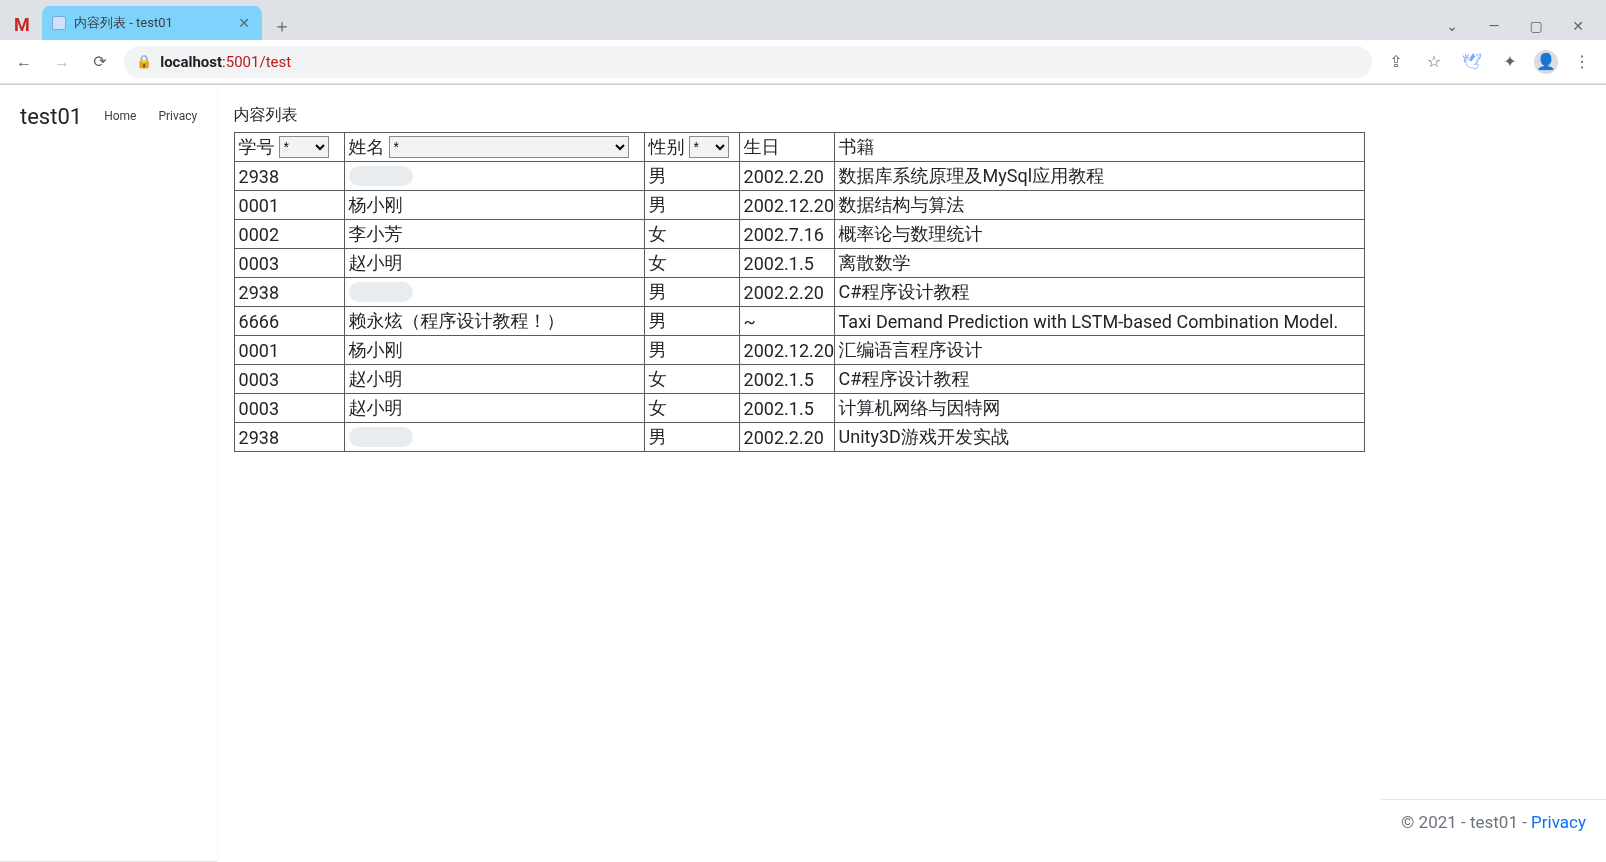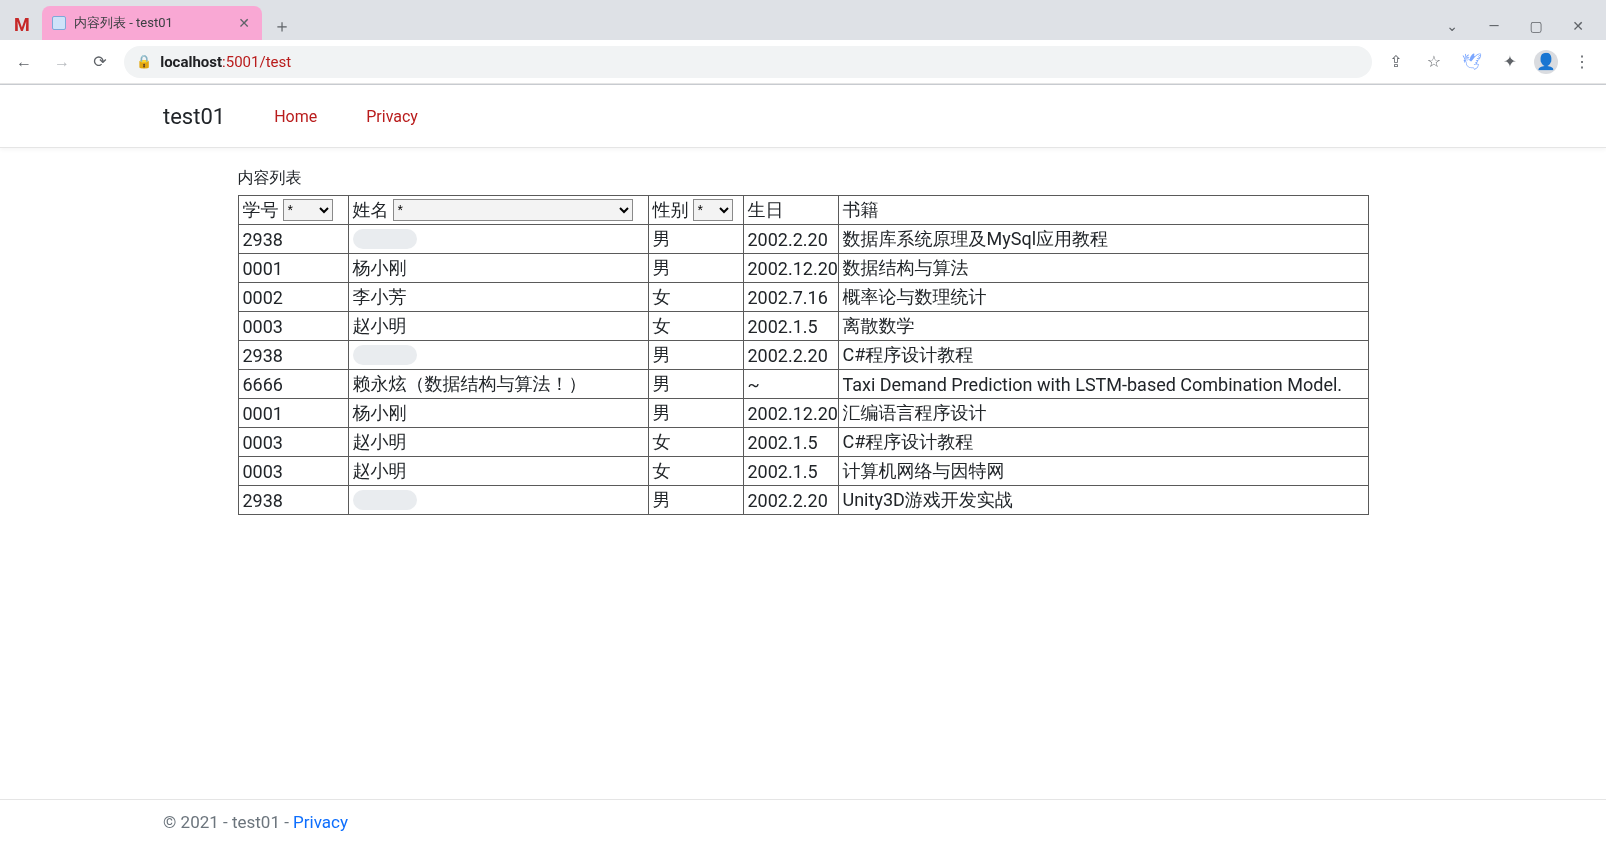--- a/index.html
+++ b/index.html
@@ -3,46 +3,46 @@
   <meta charset="utf-8">
   <style>
     * { box-sizing: border-box; margin: 0; padding: 0; }
     html, body { height: 100%; font-family: -apple-system, "Segoe UI", Roboto, Arial, sans-serif; font-size: 16px; color: #212529; background: #fff; }
     body { display: flex; flex-direction: column; }
 
     
     .chrome-top { background: #dee1e6; border-bottom: 1px solid #c9ccd1; user-select: none; }
     .tab-strip { display: flex; align-items: flex-end; height: 40px; padding: 4px 4px 0 4px; gap: 2px; }
     .tab-m { width: 36px; height: 32px; display: flex; align-items: center; justify-content: center; color: #c62828; font-weight: 700; font-size: 18px; border-radius: 6px 6px 0 0; }
-    .tab { background: #f9a8d4; border-radius: 8px 8px 0 0; display: flex; align-items: center; gap: 8px; padding: 16px 10px; height: 34px; min-width: 220px; max-width: 280px; font-size: 13px; color: #3c4043; position: relative; }
+    .tab { background: #7dd3fc; border-radius: 8px 8px 0 0; display: flex; align-items: center; gap: 8px; padding: 16px 10px; height: 34px; min-width: 220px; max-width: 280px; font-size: 13px; color: #3c4043; position: relative; }
     .tab .favicon { width: 14px; height: 14px; background: #cfe2f9; border: 1px solid #7fa8d9; border-radius: 2px; display: inline-block; }
     .tab .title { white-space: nowrap; overflow: hidden; text-overflow: ellipsis; flex: 1; }
     .tab .close { width: 16px; height: 16px; display: inline-flex; align-items: center; justify-content: center; color: #5f6368; font-size: 14px; border-radius: 50%; }
     .newtab { width: 28px; height: 28px; display: inline-flex; align-items: center; justify-content: center; margin-left: 4px; color: #5f6368; border-radius: 50%; font-size: 18px; }
     .win-controls { margin-left: auto; display: flex; gap: 14px; padding: 0 10px 6px 0; align-items: center; color: #5f6368; }
     .win-controls span { width: 28px; text-align: center; font-size: 14px; }
     .toolbar { display: flex; align-items: center; gap: 10px; height: 44px; padding: 0 10px; background: #fff; border-bottom: 1px solid #e5e5e5; }
     .tb-icon { width: 28px; height: 28px; display: inline-flex; align-items: center; justify-content: center; color: #5f6368; border-radius: 50%; }
     .tb-icon.disabled { color: #b9bcc0; }
     .omnibox { flex: 1; display: flex; align-items: center; gap: 8px; height: 32px; border-radius: 16px; background: #f1f3f4; padding: 0 12px; color: #3c4043; font-size: 15px; }
     .omnibox .lock { color: #5f6368; font-size: 13px; }
     .omnibox .url { color: #202124; }
     .omnibox .url .host { color: #202124; font-weight: bold; }
     .omnibox .url .path { color: #b91c1c; }
     .right-icons { display: flex; gap: 10px; align-items: center; color: #5f6368; }
     .right-icons .avatar { width: 24px; height: 24px; border-radius: 50%; background: #dadce0; display: inline-flex; align-items: center; justify-content: center; }
     .bird { color: #7aa6ff; }
 
     
-    .page { flex: 1; display: flex; flex-direction: column; }
+    .page { flex: 1; display: flex; }
     .navbar { border-bottom: 1px solid #e5e5e5; box-shadow: 0 2px 4px rgba(0,0,0,0.04); }
     .container { max-width: 1320px; margin: 0 auto; padding: 0 20px; }
     .nav-inner { display: flex; align-items: center; height: 62px; gap: 22px; }
     .brand { font-size: 22px; color: #212529; text-decoration: none; }
-    .nav-link { font-size: 16px; color: #b91c1c; text-decoration: none; margin-left: 27px; }
+    .nav-link { font-size: 12px; color: #404040; text-decoration: none; }
 
     .content { padding: 20px 0 40px; }
     h2.list-title { font-weight: 400; font-size: 16px; margin-bottom: 6px; }
 
     table.data { border-collapse: collapse; width: 1130px; table-layout: fixed; font-size: 18px; }
     table.data th, table.data td { border: 1px solid #5a5a5a; padding: 2px 4px; text-align: left; font-weight: 400; vertical-align: middle; height: 21px; white-space: nowrap; overflow: hidden; }
     table.data th { background: #fff; }
     .col-id { width: 110px; }
     .col-name { width: 300px; }
     .col-gender { width: 95px; }
@@ -182,21 +182,21 @@
           </tr>
           <tr>
             <td>2938</td>
             <td class="blur-name"></td>
             <td>男</td>
             <td>2002.2.20</td>
             <td>C#程序设计教程</td>
           </tr>
           <tr>
             <td>6666</td>
-            <td>赖永炫（数据结构与算法！）</td>
+            <td>赖永炫（程序设计教程！）</td>
             <td>男</td>
             <td>~</td>
             <td>Taxi Demand Prediction with LSTM-based Combination Model.</td>
           </tr>
           <tr>
             <td>0001</td>
             <td>杨小刚</td>
             <td>男</td>
             <td>2002.12.20</td>
             <td>汇编语言程序设计</td>

